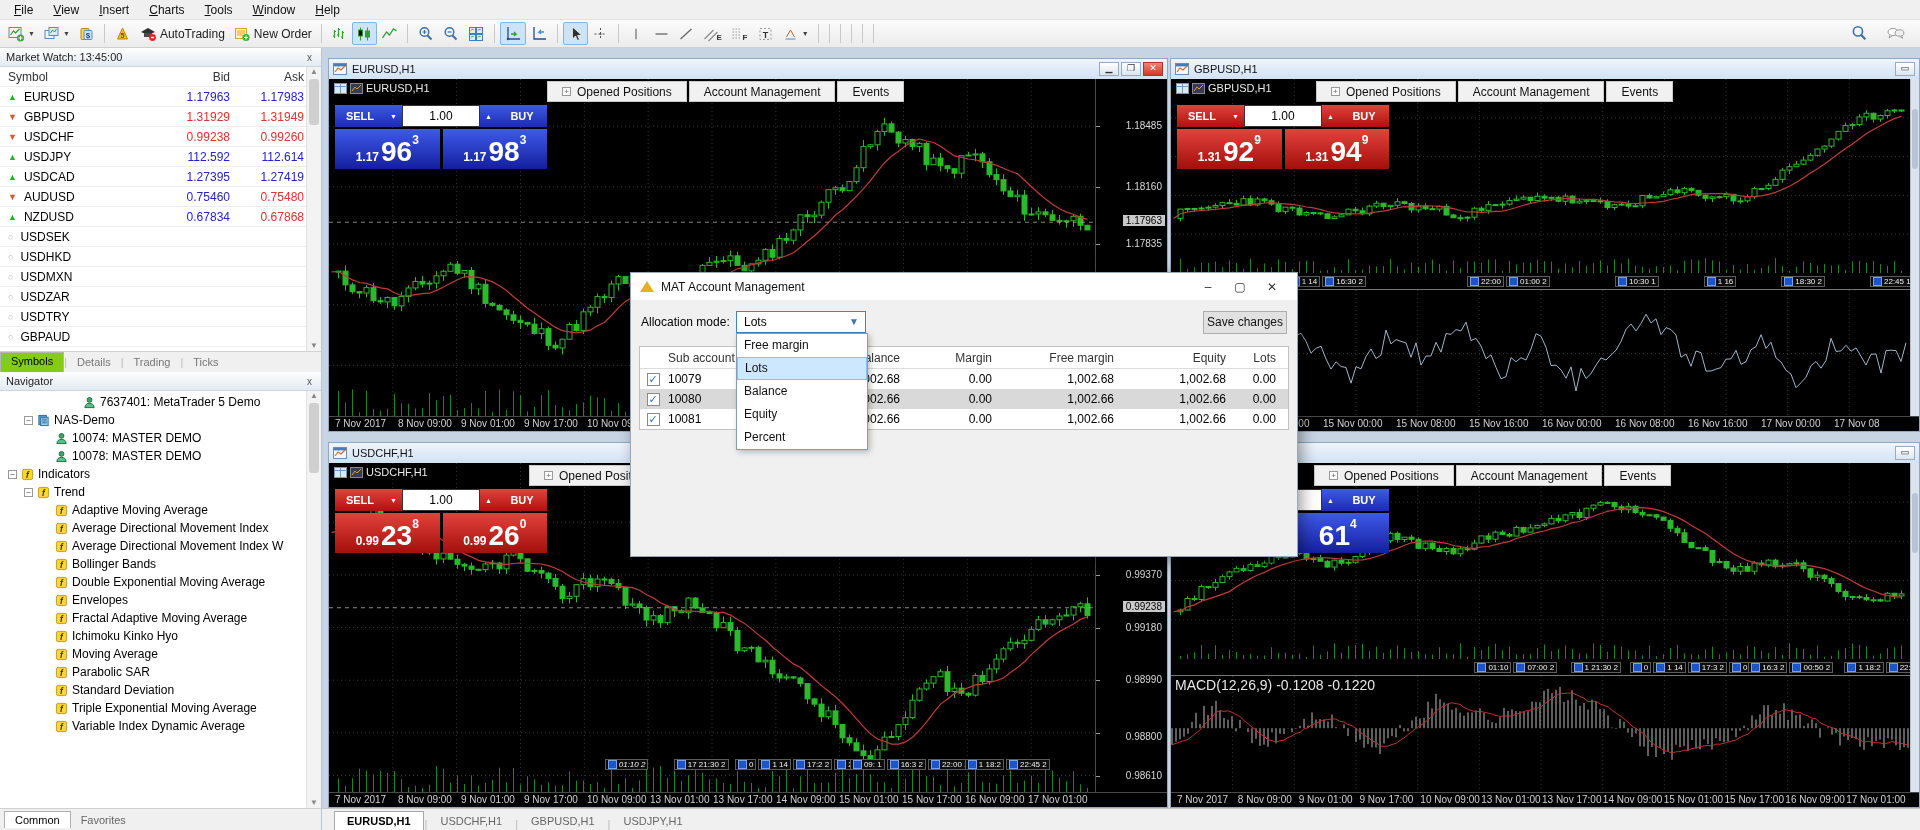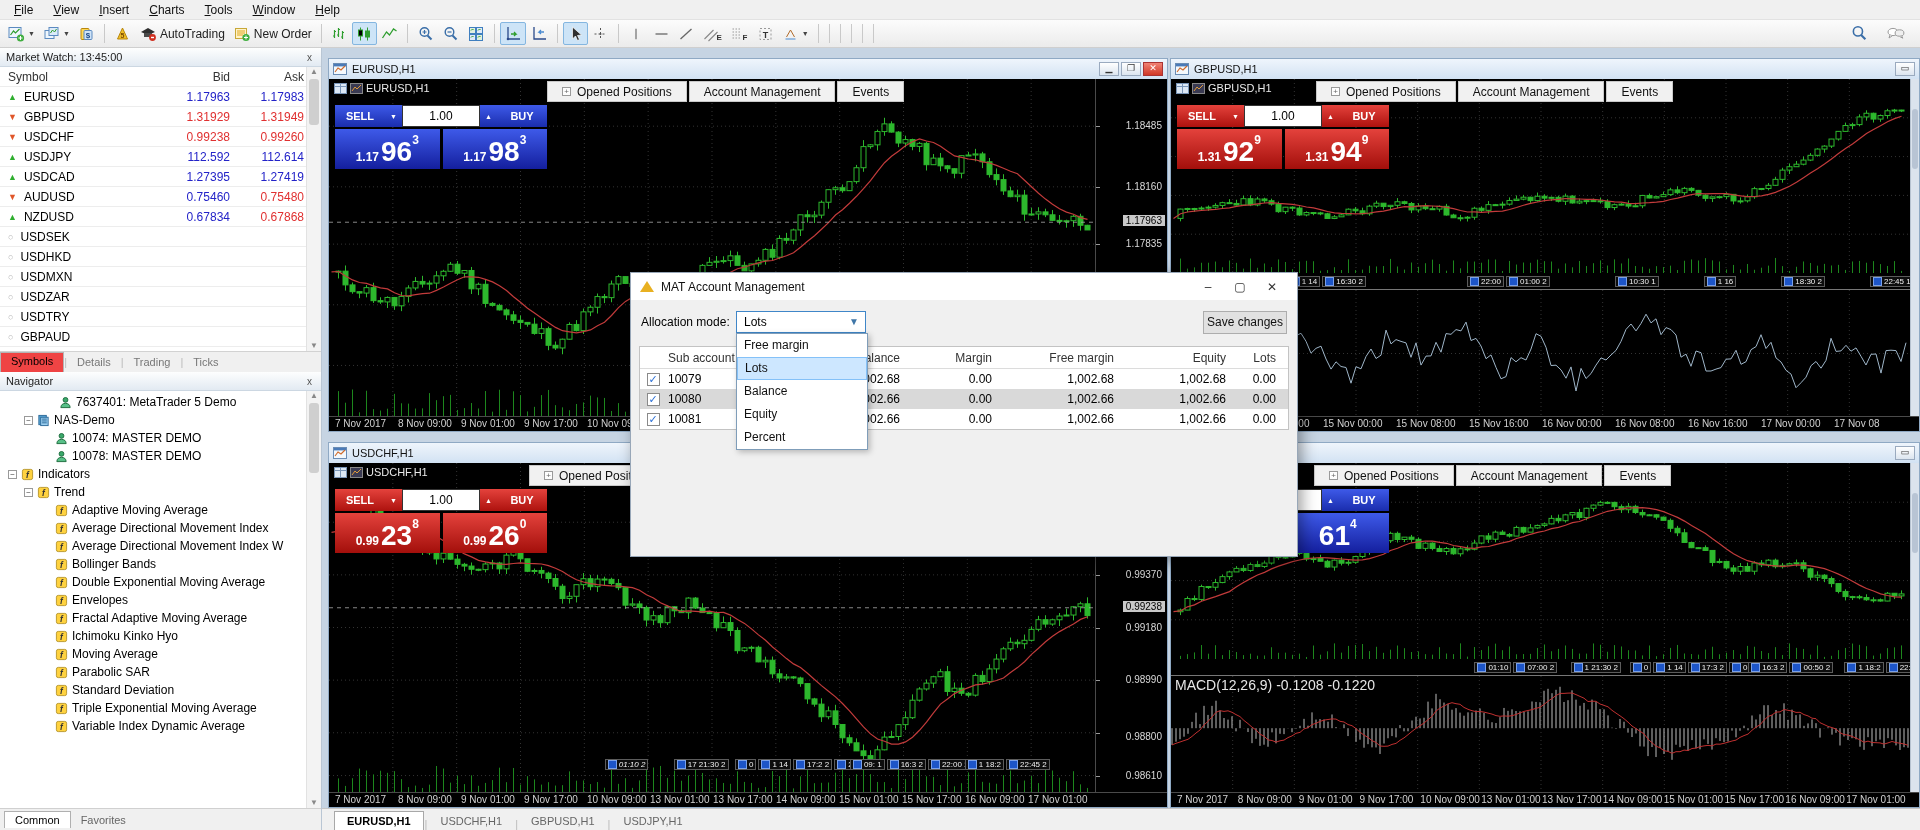--- a/index.html
+++ b/index.html
@@ -23,21 +23,21 @@
 .mw-head{color:#333}
 .c-sym{width:150px;padding-left:8px;display:flex;align-items:center;gap:7px}
 .c-bid{width:80px;text-align:right}
 .c-ask{width:74px;text-align:right}
 .blue{color:#2323c8}.red{color:#e03030}
 .aup{color:#2fae2f;font-size:9px}.adn{color:#e0562a;font-size:9px}.adot{color:#b5b5b5;font-size:9px}
 .vscroll{position:absolute;right:0;top:0;bottom:0;width:15px;background:#f3f3f3;border-left:1px solid #e2e2e2;font-size:8px;color:#888;text-align:center}
 .vthumb{position:absolute;left:2px;width:10px;background:#cfcfcf;border-radius:3px}
 .mw-tabs{height:21px;background:#f0f0f0;border-top:1px solid #d2d2d2;display:flex;align-items:center;font-size:11px;color:#777;flex:none}
 .mw-tab{padding:2px 10px}
-.mw-tab.active{background:#ef4444;border:1px solid #b5b5b5;border-bottom:none;color:#000;height:20px}
+.mw-tab.active{background:#84cc16;border:1px solid #b5b5b5;border-bottom:none;color:#000;height:20px}
 .tabsep{color:#bbb}
 .nav-tree{flex:1;position:relative;font-size:12px;overflow:hidden;padding-top:2px}
 .tree-item{height:18px;display:flex;align-items:center;gap:4px;white-space:nowrap}
 .expbox{width:9px;height:9px;border:1px solid #9a9a9a;font-size:8px;line-height:7px;text-align:center;color:#444;background:#fff;flex:none}
 .nav-tabs{height:22px;background:#f0f0f0;border-top:1px solid #d0d0d0;display:flex;align-items:center;font-size:11px;color:#666;flex:none;padding-left:4px}
 
 .mdi{position:absolute;left:322px;top:48px;right:0;bottom:0;background:#c6d4e3}
 .chart-window{position:absolute;border:1px solid #8fa9c4;background:#000}
 .cw-title{height:20px;background:linear-gradient(#eff5fc,#d2e2f3);display:flex;align-items:center;gap:5px;font-size:11px;color:#111;padding:0 4px}
 .cw-btns{margin-left:auto;display:flex}
@@ -452,21 +452,21 @@
       <span class="tabsep">|</span>
       <span class="mw-tab">Trading</span>
       <span class="tabsep">|</span>
       <span class="mw-tab">Ticks</span>
     </div>
   <div class="panel-title">
     <span>Navigator</span>
     <span class="x">x</span>
   </div>
   <div class="nav-tree" id="nav-tree">
-    <div class="tree-item" style="padding-left: 44px;">
+    <div class="tree-item" style="padding-left: 68px;">
         <span style="width:11px"></span>
         <span style="display:flex">
           <svg width="13" height="13" viewBox="0 0 14 14">
             <circle cx="7" cy="4.2" r="2.6" fill="#3aa86a" stroke="#1a6a3a"></circle>
             <path d="M2 12.5c0-3 2.2-4.6 5-4.6s5 1.6 5 4.6z" fill="#58c088" stroke="#1a6a3a"></path>
           </svg>
         </span>
         <span>7637401: MetaTrader 5 Demo</span>
       </div>
       <div class="tree-item" style="padding-left: 24px;">

